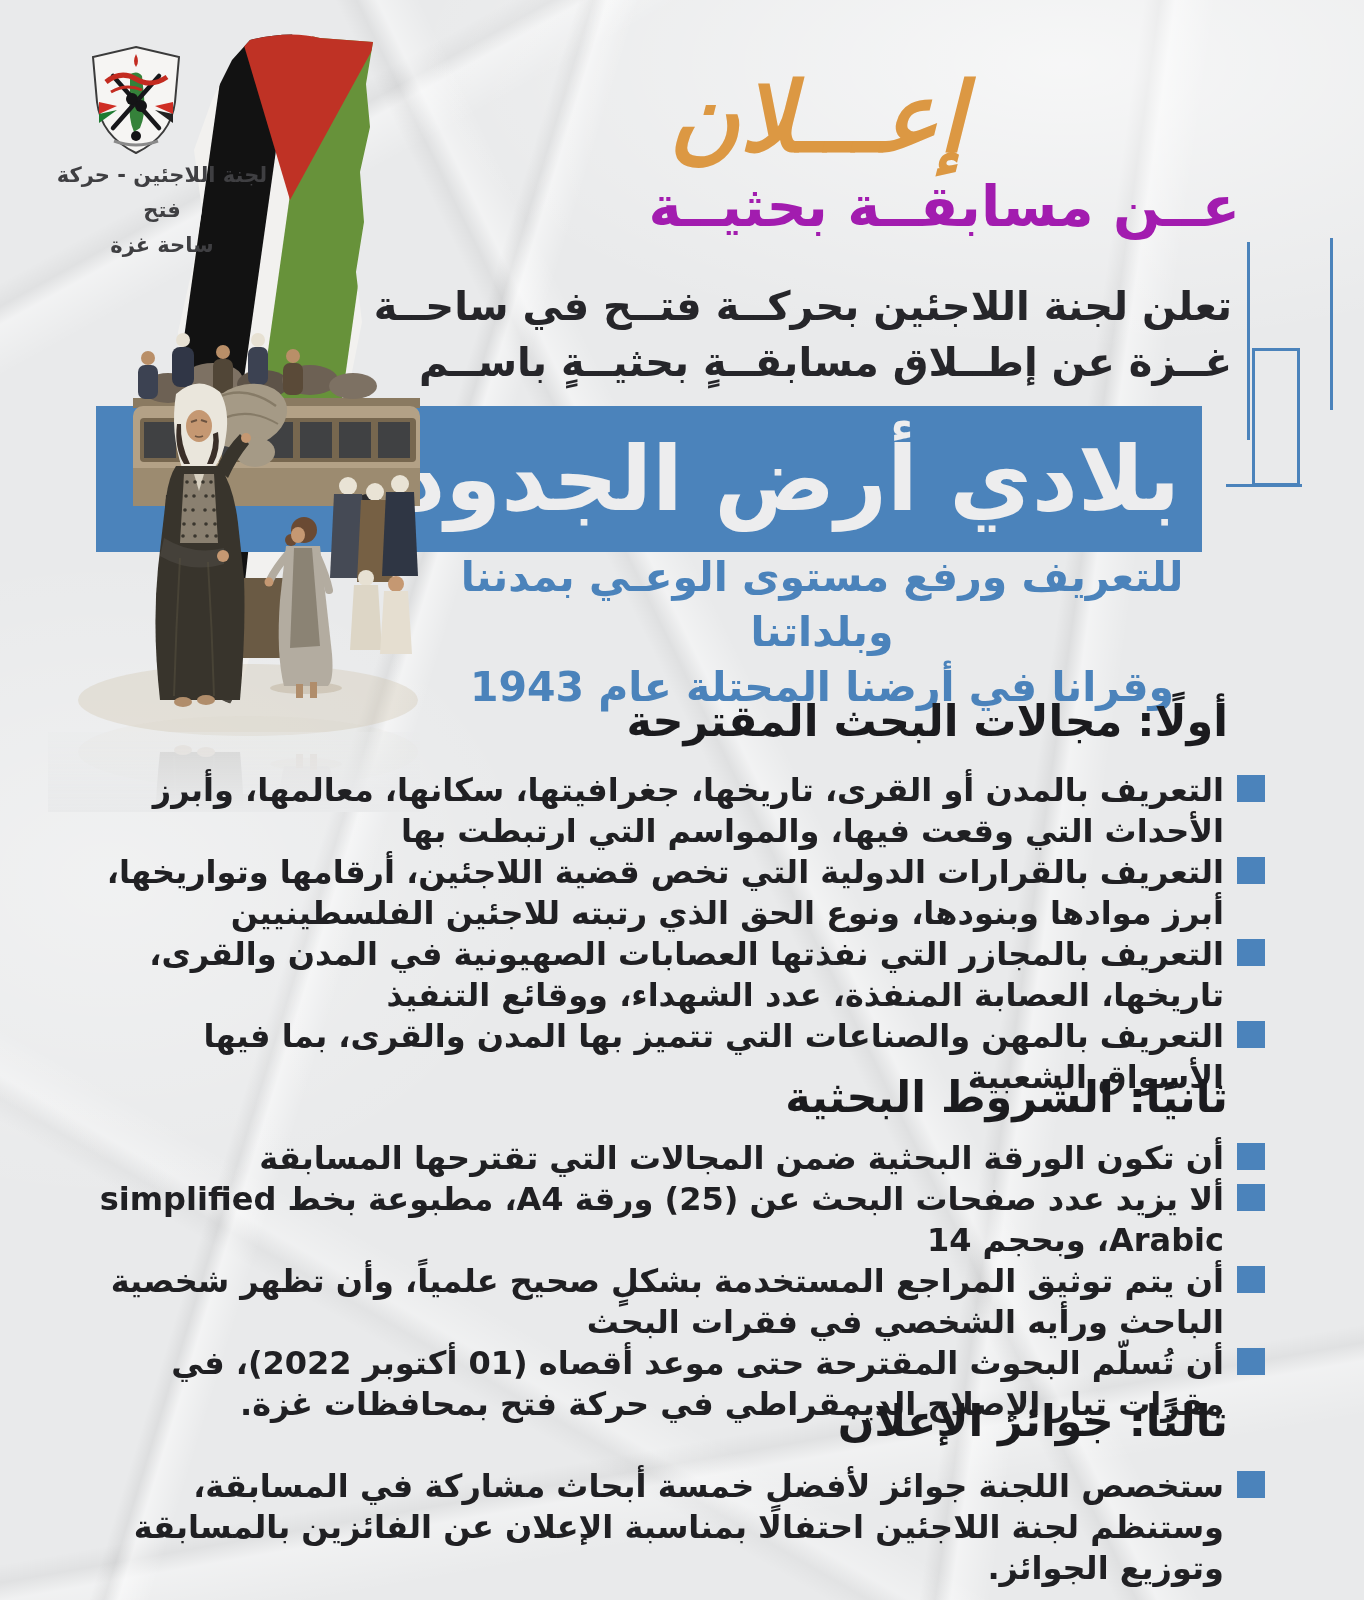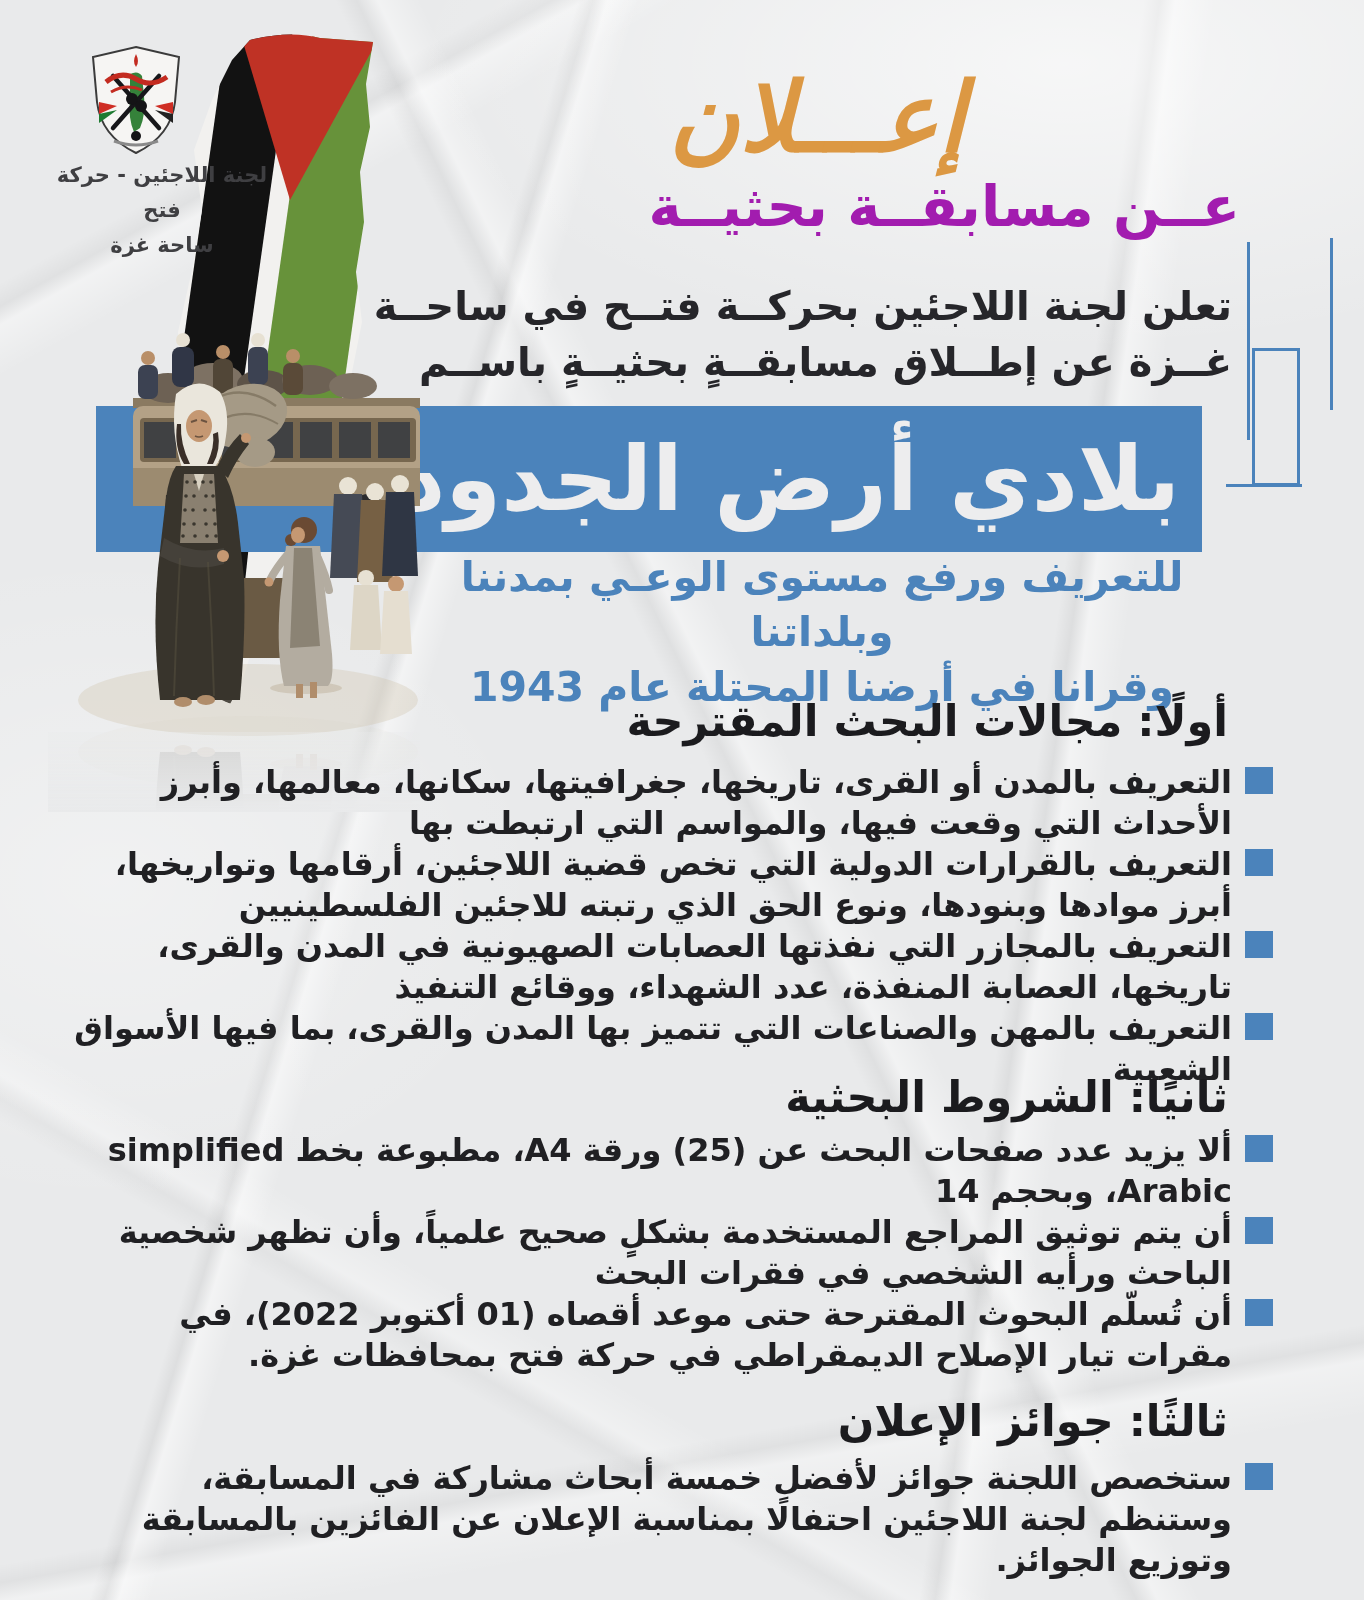--- a/index.html
+++ b/index.html
@@ -31,21 +31,21 @@
   .banner-text{height:146px;line-height:146px;font-size:90px;font-weight:bold;
                color:#ededee;text-align:right;padding-left:0;padding-right:22px;white-space:nowrap;}
   .subtitle{top:550px;right:147px;width:790px;text-align:center;font-size:41px;
             line-height:55px;font-weight:bold;color:#4b83bb;z-index:4;}
   .deco{background:#4b83bb;z-index:2;}
   .deco-rect{left:1252px;top:348px;width:48px;height:138px;border:3px solid #4b83bb;
              box-sizing:border-box;background:transparent;z-index:2;}
   .photo{left:48px;top:328px;width:372px;height:484px;z-index:3;}
   .sec{margin:4px;right:132px;font-size:43px;line-height:50px;font-weight:bold;
        color:#1b1b1e;white-space:nowrap;z-index:4;}
-  .blist{list-style:none;margin:0;padding:0;left:72px;right:132px;z-index:4;
+  .blist{list-style:none;margin:8px;padding:0;left:72px;right:132px;z-index:4;
          font-size:32px;line-height:41px;font-weight:bold;color:#202023;text-align:right;}
   .blist li{position:relative;margin:0;padding:0;}
   .sq{position:absolute;right:-41px;top:5px;width:28px;height:27px;background:#4b83bb;}
 </style>
 </head>
 <body>
 
 <div class="page">
   <div class="texture"></div>
 
@@ -248,20 +248,21 @@
   <h2 class="abs sec" style="top:692px">أولًا: مجالات البحث المقترحة</h2>
   <ul class="abs blist" style="top:762px">
     <li><span class="sq"></span><span>التعريف بالمدن أو القرى، تاريخها، جغرافيتها، سكانها، معالمها، وأبرز الأحداث التي وقعت فيها، والمواسم التي ارتبطت بها</span></li>
     <li><span class="sq"></span><span>التعريف بالقرارات الدولية التي تخص قضية اللاجئين، أرقامها وتواريخها، أبرز موادها وبنودها، ونوع الحق الذي رتبته للاجئين الفلسطينيين</span></li>
     <li><span class="sq"></span><span>التعريف بالمجازر التي نفذتها العصابات الصهيونية في المدن والقرى، تاريخها، العصابة المنفذة، عدد الشهداء، ووقائع التنفيذ</span></li>
     <li><span class="sq"></span><span>التعريف بالمهن والصناعات التي تتميز بها المدن والقرى، بما فيها الأسواق الشعبية</span></li>
   </ul>
 
   <h2 class="abs sec" style="top:1068px">ثانيًا: الشروط البحثية</h2>
   <ul class="abs blist" style="top:1130px">
+    <li><span class="sq"></span><span>أن تكون الورقة البحثية ضمن المجالات التي تقترحها المسابقة</span></li>
     <li><span class="sq"></span><span>ألا يزيد عدد صفحات البحث عن (25) ورقة A4، مطبوعة بخط simplified Arabic، وبحجم 14</span></li>
     <li><span class="sq"></span><span>أن يتم توثيق المراجع المستخدمة بشكلٍ صحيح علمياً، وأن تظهر شخصية الباحث ورأيه الشخصي في فقرات البحث</span></li>
     <li><span class="sq"></span><span>أن تُسلّم البحوث المقترحة حتى موعد أقصاه (01 أكتوبر 2022)، في مقرات تيار الإصلاح الديمقراطي في حركة فتح بمحافظات غزة.</span></li>
   </ul>
 
   <h2 class="abs sec" style="top:1392px">ثالثًا: جوائز الإعلان</h2>
   <ul class="abs blist" style="top:1458px">
     <li><span class="sq"></span><span>ستخصص اللجنة جوائز لأفضل خمسة أبحاث مشاركة في المسابقة، وستنظم لجنة اللاجئين احتفالًا بمناسبة الإعلان عن الفائزين بالمسابقة وتوزيع الجوائز.</span></li>
   </ul>
 </div>

